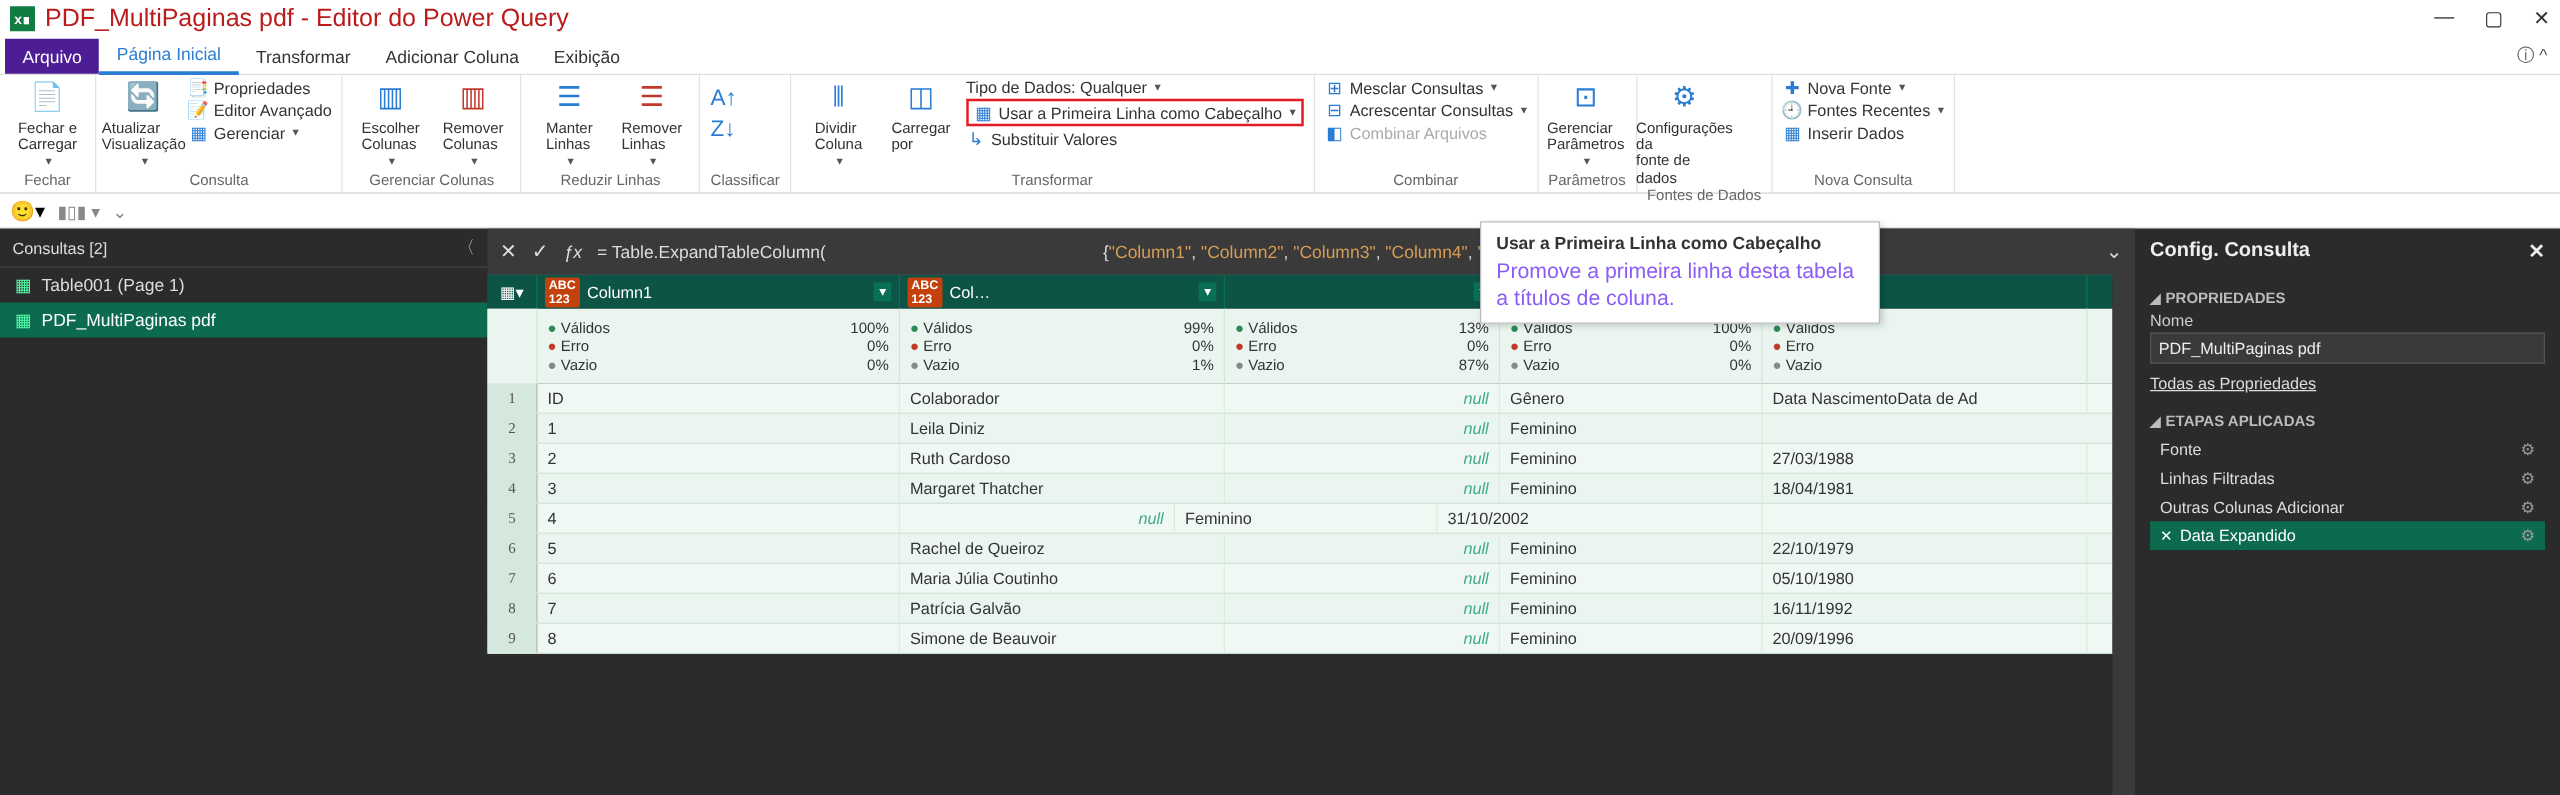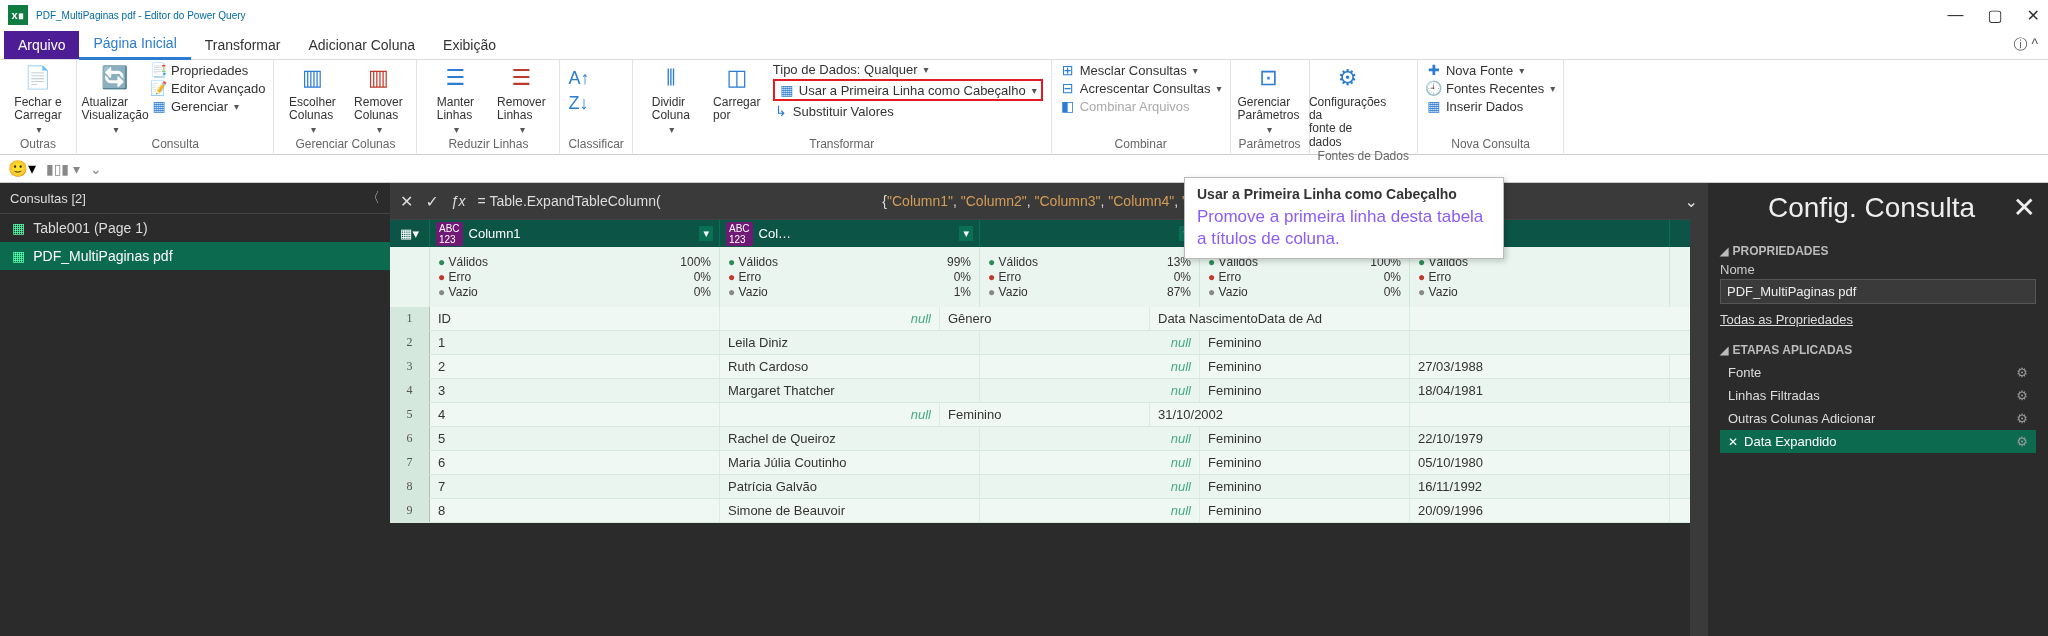--- a/index.html
+++ b/index.html
@@ -1,20 +1,20 @@
 <!DOCTYPE html>
 <html><head>
 <meta charset="utf-8">
 <style>
 * { box-sizing: border-box; margin: 0; padding: 0; font-family: "Segoe UI", Arial, sans-serif; }
 body { background: #fff; width: 2048px; height: 636px; overflow: hidden; font-size: 14px; }
 
 .titlebar { height: 30px; background: #fff; display: flex; align-items: center; padding: 0 8px; }
 .titlebar .excel-icon { width: 20px; height: 20px; background: #107c41; color:#fff; display:flex; align-items:center; justify-content:center; font-size:11px; font-weight:bold; margin-right:8px; }
-.titlebar .title { flex:1; font-size:10px; color:#0369a1; }
+.titlebar .title { flex:1; font-size:20px; color:#b91c1c; }
 .winbtns { display:flex; gap:24px; font-size:16px; color:#333; }
 
 .menubar { height: 30px; background:#fff; display:flex; align-items:center; padding-left:4px; border-bottom:1px solid #ddd; position:relative; }
 .menubar .tab { padding: 6px 14px; font-size:14px; color:#333; }
 .menubar .tab.active-file { background:#4c1d95; color:#fff; }
 .menubar .tab.active { border-bottom: 3px solid #2b7cd3; color:#2b7cd3; }
 .menubar .help { position:absolute; right:10px; color:#555; }
 
 .ribbon { height: 95px; background:#fff; display:flex; border-bottom:1px solid #ccc; }
 .rgroup { display:flex; flex-direction:column; justify-content:space-between; border-right:1px solid #e3e3e3; padding:2px 8px 2px 8px; height:95px; }
@@ -45,21 +45,21 @@
 
 .formulabar { height:36px; background:#3a3a3a; display:flex; align-items:center; padding:0 10px; gap:12px; color:#ddd; font-family:Consolas,monospace; font-size:14px; }
 .formulabar .fb-btn { color:#ddd; font-size:16px; }
 .formulabar .fx { font-style:italic; }
 .formulabar .expr { flex:1; white-space:nowrap; overflow:hidden; }
 .expr .str { color:#d69d55; }
 
 .colheaders { height:28px; display:flex; background:#0c5446; color:#fff; font-size:13px; border-top:1px solid #444; }
 .rowhdr { width:40px; background:#0c5446; display:flex; align-items:center; justify-content:center; border-right:1px solid #0a7055; }
 .colcell { display:flex; align-items:center; padding:0 6px; border-right:1px solid #0a7055; gap:6px; }
-.colcell .typetag { background:#701a75; font-size:10px; padding:1px 3px; border-radius:2px; color:#fff; }
+.colcell .typetag { background:#c2410c; font-size:10px; padding:1px 3px; border-radius:2px; color:#fff;font-weight:bold; }
 .colcell .dd { margin-left:auto; font-size:11px; background:#0a7055; padding:1px 4px; }
 
 .statsrow { display:flex; background:#eaf5ef; height:60px; font-size:12px; color:#333; }
 .statsrow .rowhdr2 { width:40px; background:#eaf5ef; border-right:1px solid #cfe6db; }
 .statcell { padding:4px 8px; border-right:1px solid #cfe6db; display:flex; flex-direction:column; justify-content:center; gap:1px; }
 .statline { display:flex; justify-content:space-between; align-items:center; }
 .dotg { color:#2e8b57; font-size:12px; }
 .dotr { color:#c0392b; font-size:12px; }
 .dotgr { color:#888; font-size:12px; }
 
@@ -69,21 +69,21 @@
 .datarow .cell { padding:2px 8px; border-right:1px solid #d9ece2; display:flex; align-items:center; white-space:nowrap; overflow:hidden; }
 .nullval { color:#4a8; font-style:italic; text-align:right; justify-content:flex-end; }
 
 .colw1 { width:290px; } .colw2 { width:260px; } .colw3 { width:220px; } .colw4 { width:210px; } .colw5 { width:260px; }
 
 .tooltip { position:absolute; top:-6px; left:794px; width:320px; background:#fff; border:1px solid #bbb; box-shadow:2px 2px 6px rgba(0,0,0,.2); padding:8px 12px; z-index:50; }
 .tooltip .tt-title { font-weight:600; font-size:14px; color:#333; margin-bottom:4px; }
 .tooltip .tt-body { font-size:17px; color:#8b5cf6; line-height:1.3; }
 
 .config-panel { width:340px; background:#2b2b2b; color:#ddd; display:flex; flex-direction:column; padding:8px 12px; }
-.config-panel h2 { font-size:28px; font-weight:400; color:#eee; margin-bottom:12px; display:flex; justify-content:space-between; align-items:center;margin-left:48px; }
+.config-panel h2 { font-size:16px; font-weight:700; color:#eee; margin-bottom:12px; display:flex; justify-content:space-between; align-items:center; }
 .config-panel .secthdr { font-size:12px; color:#bbb; font-weight:bold; margin:8px 0 4px; }
 .config-panel .nameinput { width:100%; background:#3a3a3a; border:1px solid #555; color:#eee; padding:4px 6px; font-size:13px; }
 .config-panel .link { color:#ddd; font-size:13px; margin:8px 0; text-decoration:underline; display:block; }
 .step { display:flex; align-items:center; padding:4px 8px; font-size:13px; gap:6px; justify-content:space-between; }
 .step.selected { background:#0c6b4f; color:#fff; }
 .step .gear { color:#999; font-size:13px; }
 .step .stepname { display:flex; align-items:center; gap:6px; }
 .step .xmark { font-size:12px; }
 
 .tri::before { content:"▸"; color:#bbb; margin-right:4px; font-size:11px; }
@@ -115,21 +115,21 @@
 
 <div class="ribbon">
   <div class="rgroup">
     <div class="items">
       <div class="bigbtn caret">
           <div class="icon">📄</div>
           <span style="white-space:pre-line">Fechar e
 Carregar</span>
         </div>
     </div>
-    <div class="footer">Outras</div>
+    <div class="footer">Fechar</div>
   </div>
   <div class="rgroup">
     <div class="items">
       <div class="bigbtn caret">
           <div class="icon">🔄</div>
           <span style="white-space:pre-line">Atualizar
 Visualização</span>
         </div>
       <div class="smallcol">
         <div class="smallitem">
@@ -409,20 +409,21 @@
             <div class="statline">
                 <span><span class="dotgr">●</span> <span>Vazio</span></span>
               </div>
           </div>
         </div>
 
         <div id="rows-container">
             <div class="datarow">
               <div class="rnum">1</div>
               <div class="cell colw1">ID</div>
+              <div class="cell colw2">Colaborador</div>
               <div class="cell colw3 nullval">null</div>
               <div class="cell colw4">Gênero</div>
               <div class="cell colw5">Data NascimentoData de Ad</div>
             </div>
             <div class="datarow">
               <div class="rnum">2</div>
               <div class="cell colw1">1</div>
               <div class="cell colw2">Leila Diniz</div>
               <div class="cell colw3 nullval">null</div>
               <div class="cell colw4">Feminino</div>

